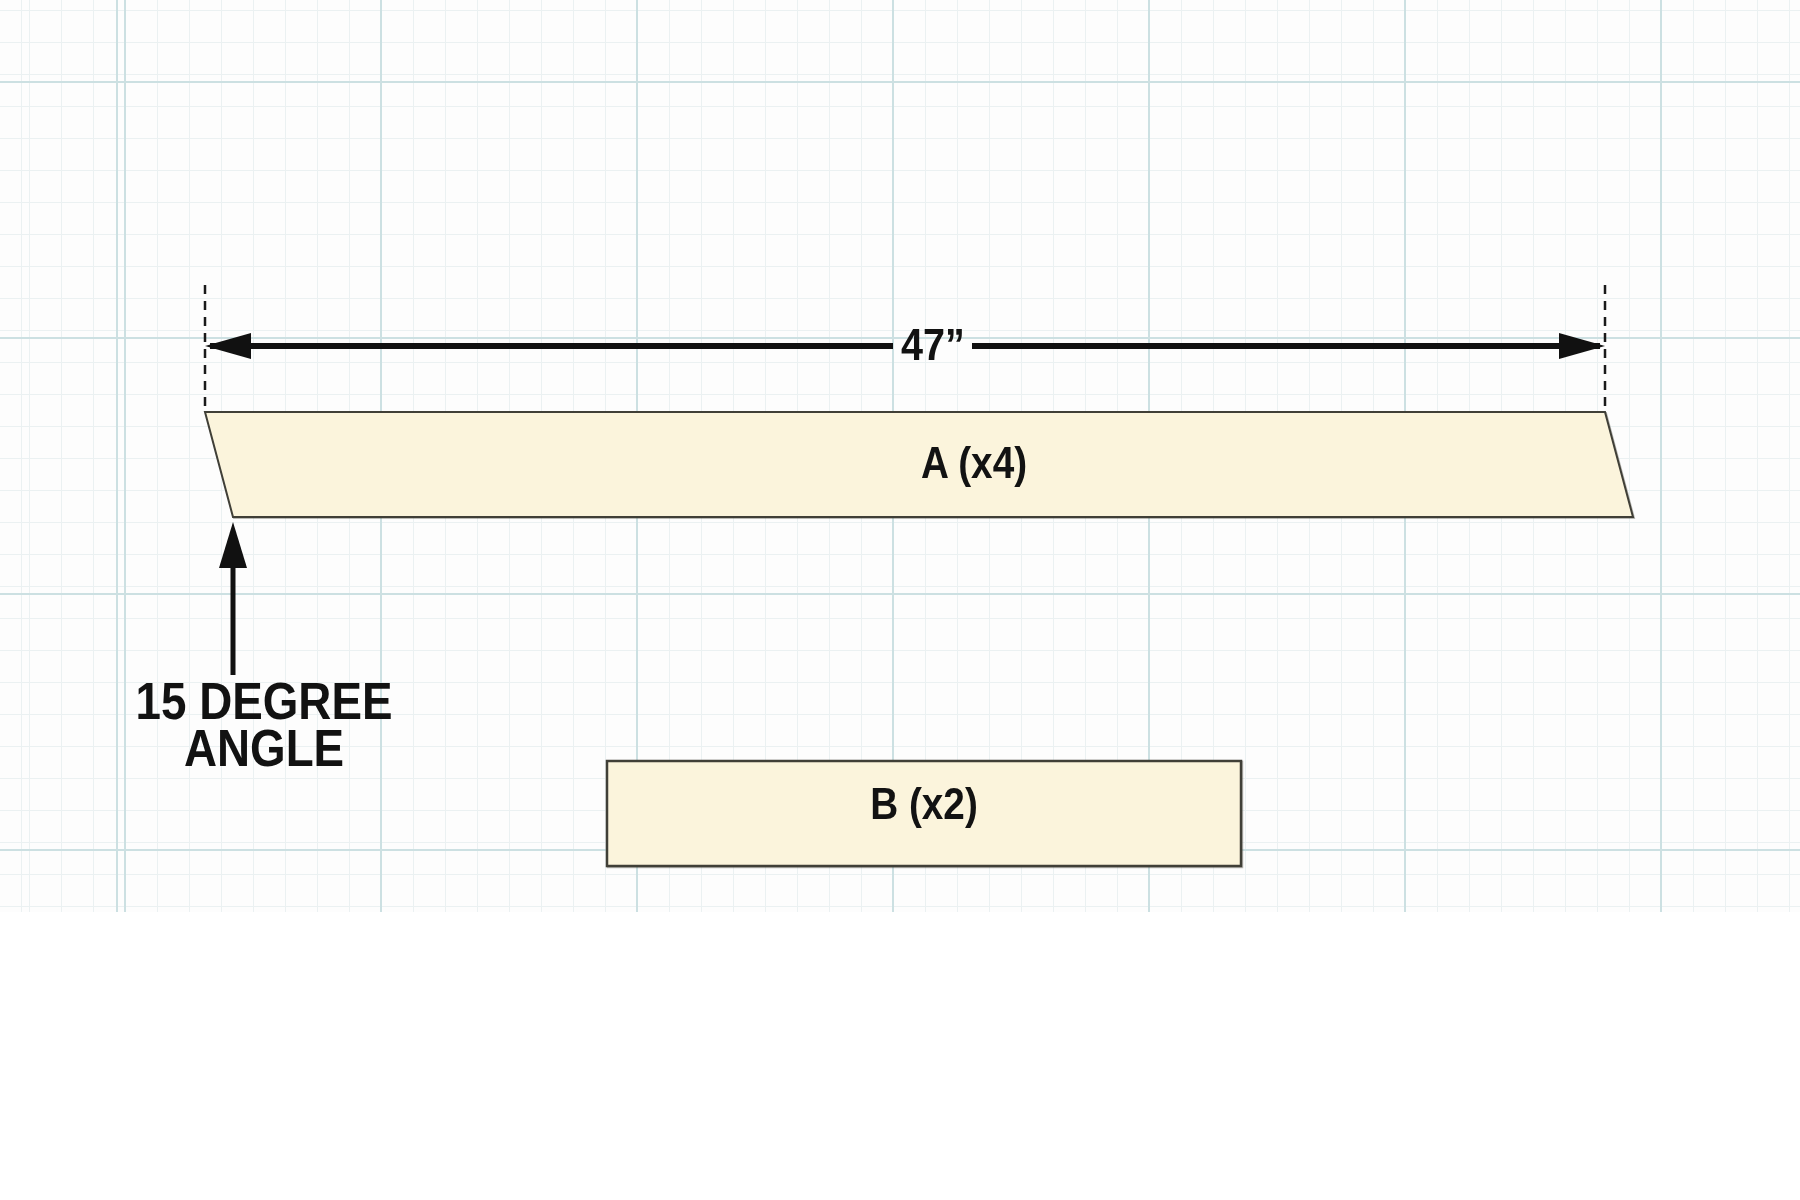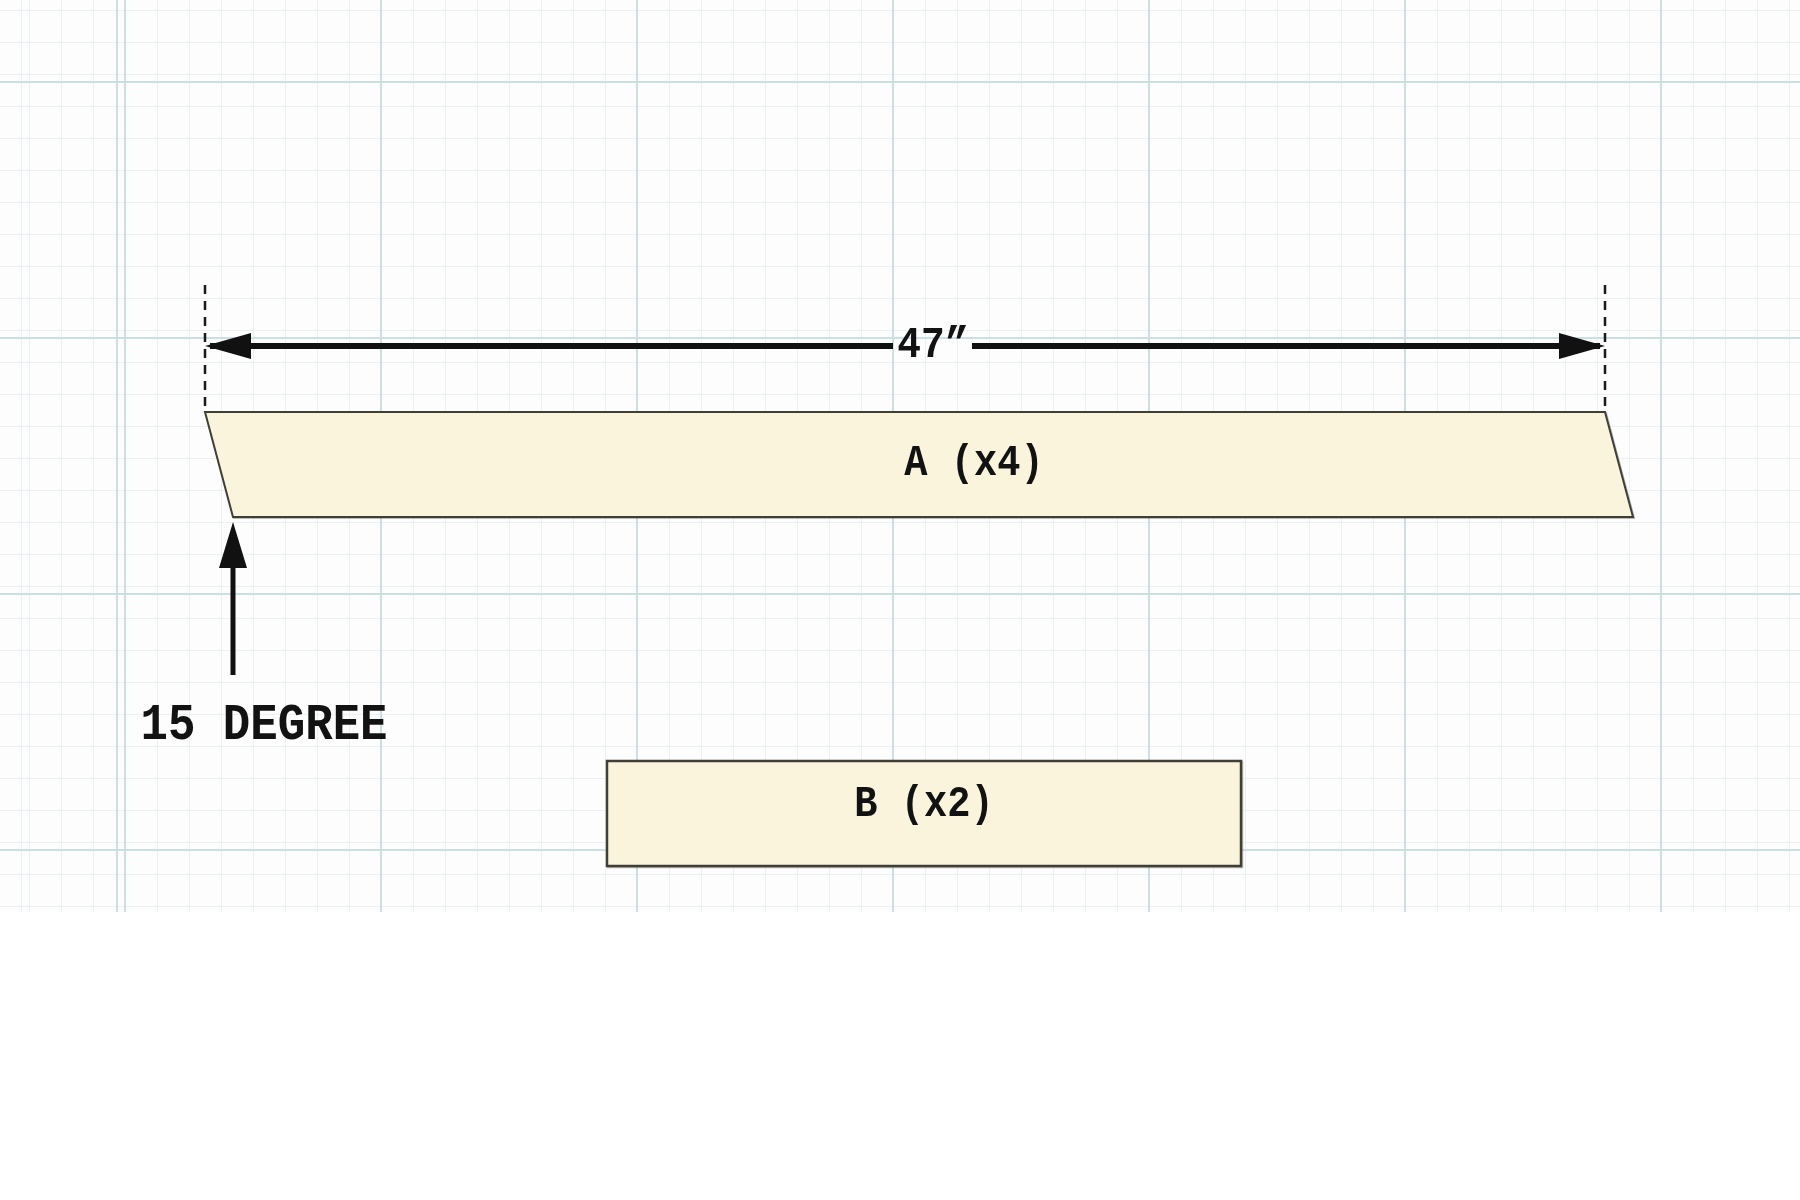--- a/index.html
+++ b/index.html
@@ -13,21 +13,21 @@
     height: 912px;
     overflow: hidden;
     background-color: var(--bg, #FDFDFD);
     
     background-image:
       repeating-linear-gradient(to right, var(--grid-major, #CCE0E2) 0 2px, transparent 2px 256px),
       repeating-linear-gradient(to bottom, var(--grid-major, #CCE0E2) 0 2px, transparent 2px 256px),
       repeating-linear-gradient(to right, var(--grid-minor, #EBF1F2) 0 1px, transparent 1px 32px),
       repeating-linear-gradient(to bottom, var(--grid-minor, #EBF1F2) 0 1px, transparent 1px 32px);
     background-position: 124px 0, 0 81px, 29px 0, 0 10px;
-    font-family: Liberation Mono, monospace;
+    font-family: Liberation Sans, sans-serif;
   }
   .diagram-svg {
     position: absolute;
     left: 0;
     top: 0;
   }
   .piece-shape {
     fill: var(--piece-fill, #FBF4DC);
     stroke: var(--piece-border, #403F37);
   }
@@ -77,15 +77,16 @@
   <div class="label piece-label" style="left:930px; top:463px;margin-left:44px;">
     <span class="squeeze">A (x4)</span>
   </div>
 
   <div class="label piece-label" style="left:924px; top:804px;">
     <span class="squeeze">B (x2)</span>
   </div>
 
   <div class="label angle-note" style="left:234px; top:725px;">
     <div><span class="squeeze">15 DEGREE</span></div>
+    <div><span class="squeeze">ANGLE</span></div>
   </div>
 
 </div>
 
 </body></html>

